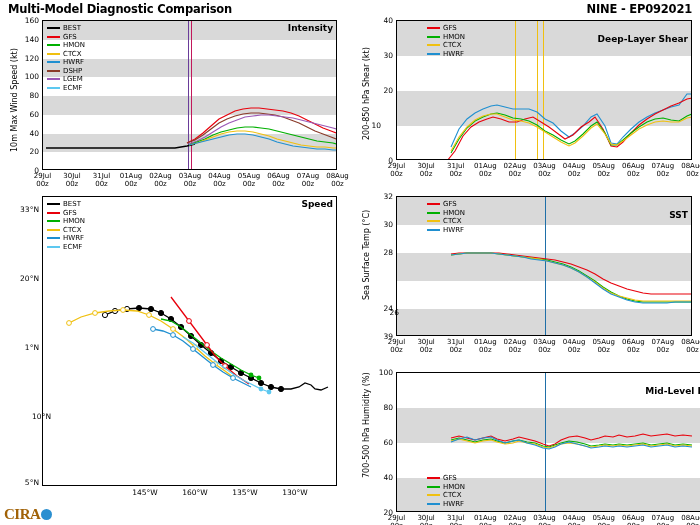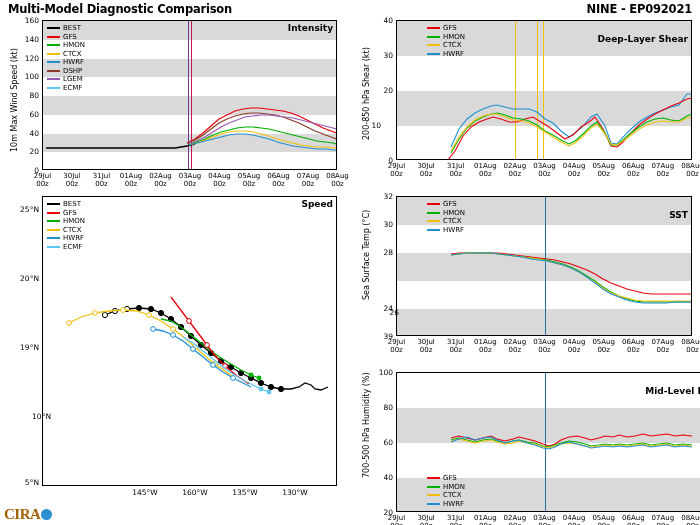--- a/index.html
+++ b/index.html
@@ -241,23 +241,23 @@
           <span class="swatch" style="background:#1f8fd0"></span>
           <span class="lbl">HWRF</span>
         </div>
       <div class="row">
           <span class="swatch" style="background:#5dc8f0"></span>
           <span class="lbl">ECMF</span>
         </div>
     </div>
   </div>
 
-  <div class="ytick" style="left:10px; top:205px; width:29px;">25°N</div>
+  <div class="ytick" style="left:10px; top:205px; width:29px;">33°N</div>
   <div class="ytick" style="left:10px; top:274px; width:29px;">20°N</div>
-  <div class="ytick" style="left:10px; top:343px; width:29px;">19°N</div>
+  <div class="ytick" style="left:10px; top:343px; width:29px;">1°N</div>
   <div class="ytick" style="left:22px; top:412px; width:29px;">10°N</div>
   <div class="ytick" style="left:10px; top:478px; width:29px;">5°N</div>
 
   <div class="xtick" style="left:125px; top:489px; width:40px; font-size:7.5px;">145°W</div>
   <div class="xtick" style="left:175px; top:489px; width:40px; font-size:7.5px;">160°W</div>
   <div class="xtick" style="left:225px; top:489px; width:40px; font-size:7.5px;">135°W</div>
   <div class="xtick" style="left:275px; top:489px; width:40px; font-size:7.5px;">130°W</div>
 </div>
 
 <div class="panel">

